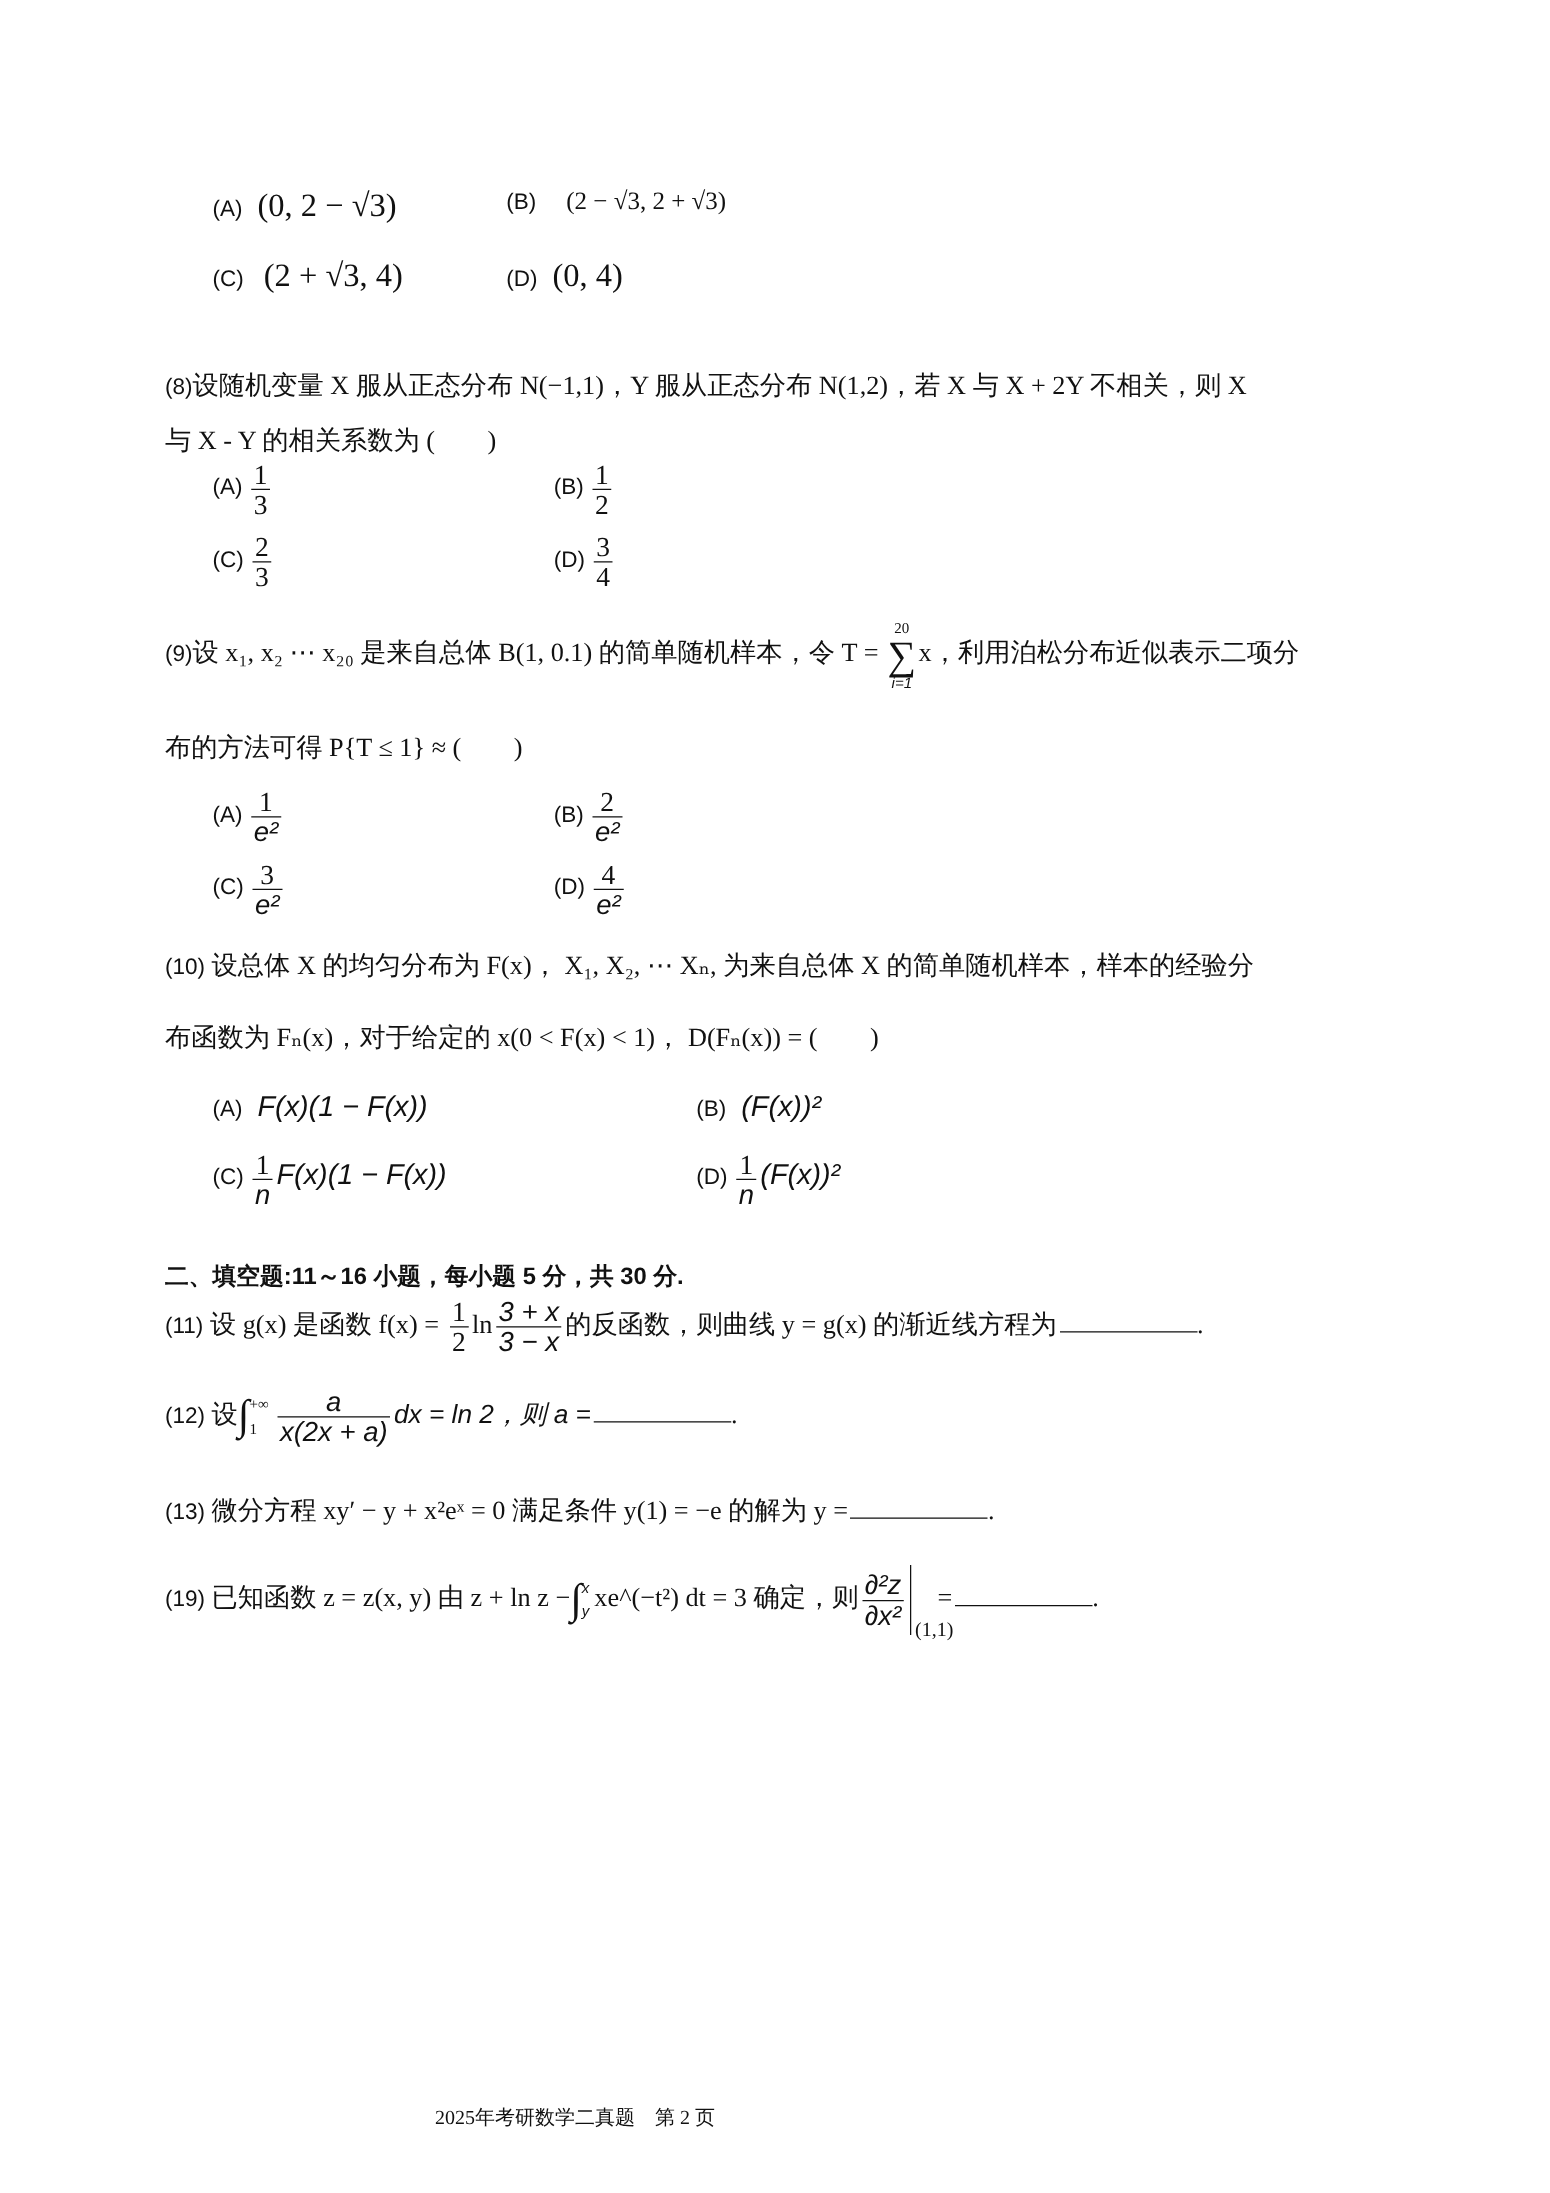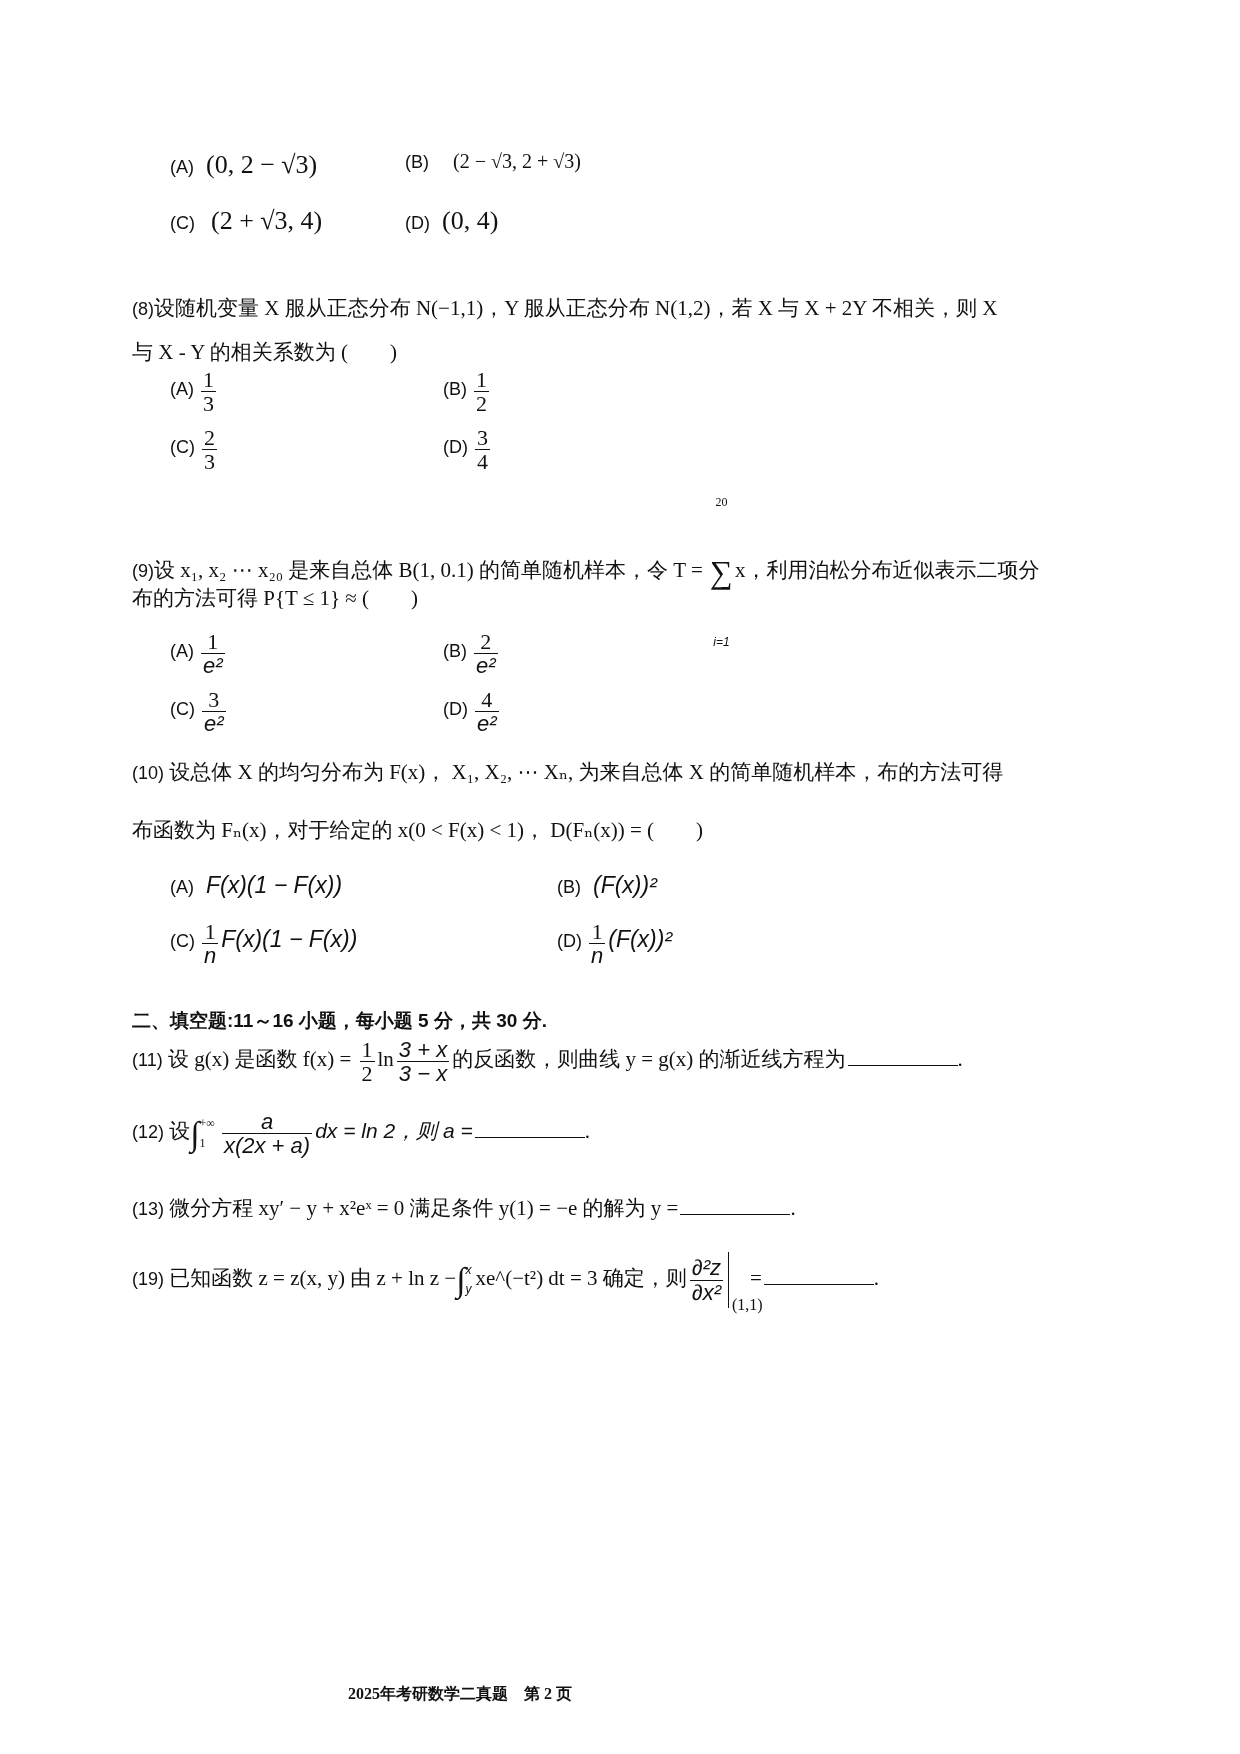--- a/index.html
+++ b/index.html
@@ -9,21 +9,21 @@
   .lbl { font-family: "Liberation Sans", "DejaVu Sans", sans-serif; font-size: 18px; color: #111; }
   .txt { font-size: 21px; }
   .m { font-style: italic; font-family: Liberation Sans, sans-serif; }
   .big { font-size: 30px; font-weight: 300; }
   .frac { display: inline-flex; flex-direction: column; align-items: center; vertical-align: middle;
           font-family: "Liberation Serif", serif; font-size: 22px; line-height: 1.05; margin: 0 3px; }
   .frac .num { padding: 0 2px; }
   .frac .den { border-top: 1.5px solid #111; padding: 0 2px; }
   .blank { display: inline-block; border-bottom: 1.5px solid #111; width: 110px; height: 20px; vertical-align: baseline; margin-left: 2px; }
   .sect { font-family: "Liberation Sans", "DejaVu Sans", sans-serif; font-weight: bold; font-size: 19px; }
-  .sum { display: inline-flex; flex-direction: column; align-items: center; vertical-align: middle; line-height: 1; margin: 0 2px; gap: 48px; }
+  .sum { display: inline-flex; flex-direction: column; align-items: center; vertical-align: middle; line-height: 1; margin: 0 2px; }
   .sum .top, .sum .bot { font-size: 12px; }
   .sum .sym { font-size: 32px; }
   .intg { font-size: 34px; font-style: normal; vertical-align: middle; }
   .lim { display: inline-flex; flex-direction: column; font-size: 12px; line-height: 1.6; vertical-align: middle; margin-right: 4px; }
   .evalbar { display: inline-block; border-left: 1.5px solid #111; height: 56px; vertical-align: middle; position: relative; margin-left: 2px; }
   .evalbar span { position: absolute; left: 3px; bottom: -6px; font-size: 16px; }
   .footer { font-size: 16px; }
 </style>
 </head>
 <body>
@@ -111,21 +111,21 @@
 </div>
 <div class="abs" style="left:443px; top:688px;">
   <span class="lbl">(D)</span>
   <span class="frac">
       <span class="num">4</span>
       <span class="den m">e²</span>
     </span>
 </div>
 
 <div class="abs txt" style="left:132px; top:758px;">
-  <span class="lbl">(10)</span>&nbsp;<span>设总体 X 的均匀分布为 F(x)， X₁, X₂, ⋯ Xₙ, 为来自总体 X 的简单随机样本，布的方法可得</span>
+  <span class="lbl">(10)</span>&nbsp;<span>设总体 X 的均匀分布为 F(x)， X₁, X₂, ⋯ Xₙ, 为来自总体 X 的简单随机样本，样本的经验分</span>
 </div>
 <div class="abs txt" style="left:132px; top:816px;">布函数为 Fₙ(x)，对于给定的 x(0 &lt; F(x) &lt; 1)， D(Fₙ(x)) = (　　)</div>
 
 <div class="abs" style="left:170px; top:872px;">
   <span class="lbl">(A)</span>
   <span class="txt m" style="font-size:23px; margin-left:8px;">F(x)(1 − F(x))</span>
 </div>
 <div class="abs" style="left:557px; top:872px;">
   <span class="lbl">(B)</span>
   <span class="txt m" style="font-size:23px; margin-left:8px;">(F(x))²</span>
@@ -174,13 +174,13 @@
 <div class="abs txt" style="left:132px; top:1252px;">
   <span class="lbl">(19)</span>&nbsp;<span>已知函数 z = z(x, y) 由 z + ln z −</span><span class="intg">∫</span><span class="lim m">
       <span>x</span>
       <span>y</span>
     </span><span>xe^(−t²) dt = 3 确定，则</span><span class="frac">
       <span class="num m">∂²z</span>
       <span class="den m">∂x²</span>
     </span><span class="evalbar"><span>(1,1)</span></span>&nbsp;&nbsp;&nbsp;&nbsp;<span>=</span><span class="blank"></span><span>.</span>
 </div>
 
-<div class="abs footer" style="left:348px; top:1684px;font-weight:bold;">2025年考研数学二真题　第 2 页</div>
+<div class="abs footer" style="left:348px; top:1684px;">2025年考研数学二真题　第 2 页</div>
 
 </body></html>

